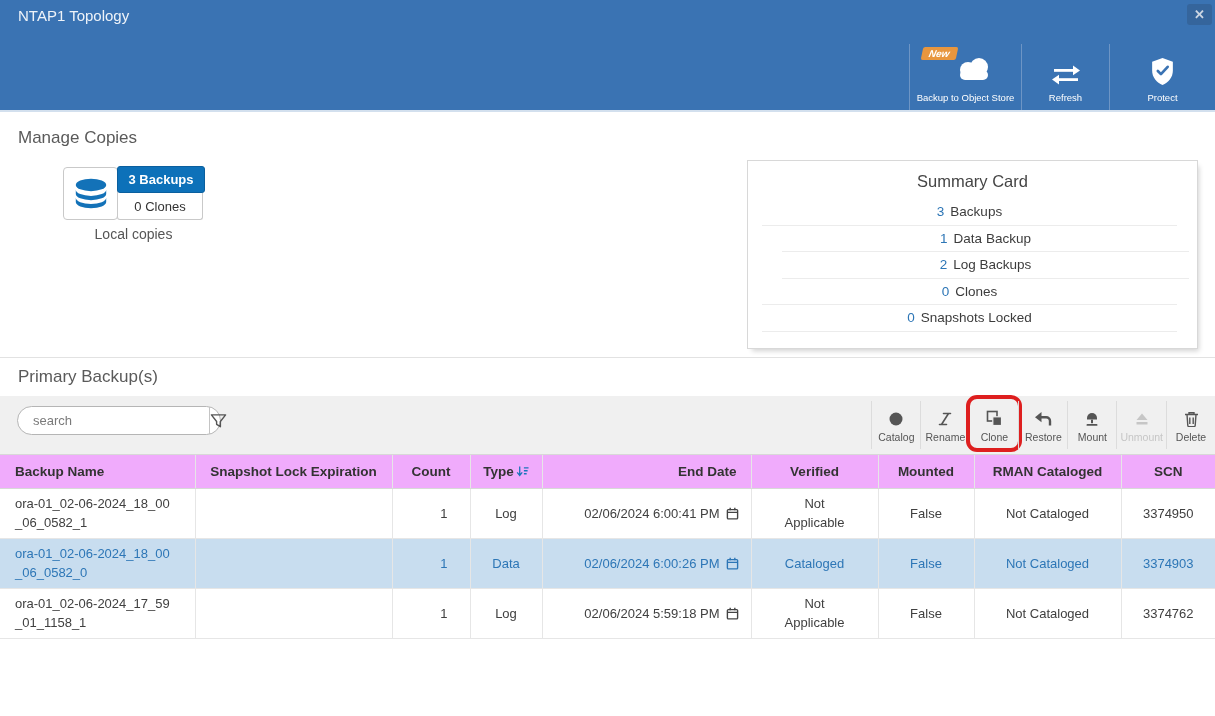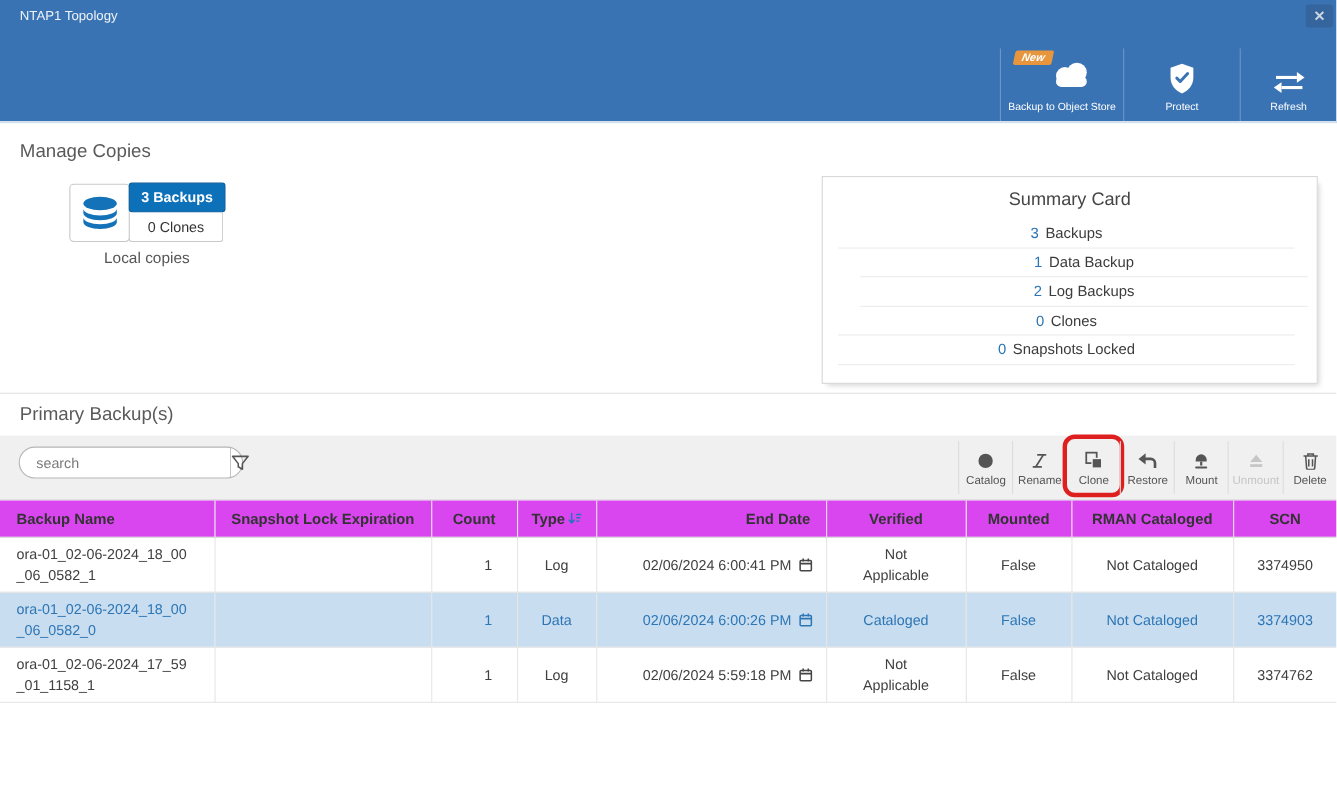--- a/index.html
+++ b/index.html
@@ -2,21 +2,21 @@
 <html><head>
 <meta charset="utf-8">
 <style>
   * { margin:0; padding:0; box-sizing:border-box; }
   html,body { width:1215px; height:716px; background:#fff; overflow:hidden;
               font-family:"Liberation Sans", sans-serif; position:relative; }
 
   
   .dlg-header { position:absolute; top:0; left:0; width:1215px; height:112px;
                 background:#3a73b3; border-bottom:2px solid #d3e0ee; }
-  .dlg-title { position:absolute; left:18px; top:7px; color:#eef3f9; font-size:12px; }
+  .dlg-title { position:absolute; left:18px; top:7px; color:#eef3f9; font-size:15px; }
   .close-btn { position:absolute; right:3px; top:4px; width:25px; height:21px;
                background:#35659c; border-radius:3px; color:#ccd6e3;
                display:flex; align-items:center; justify-content:center;
                font-size:13px; font-weight:bold; cursor:pointer; }
   .hdr-actions { position:absolute; right:0; bottom:0; height:66px; display:flex; }
   .hdr-btn { display:flex; flex-direction:column; align-items:center; justify-content:flex-end;
              padding:0 6px 7px; border-left:1px solid #6d95c5; color:#fff; cursor:pointer; }
   .hdr-btn.w1 { width:112px; } .hdr-btn.w2 { width:106px; } .hdr-btn.w3 { width:88px; }
   .hdr-btn .hlbl { font-size:9.5px; font-weight:normal; margin-top:6px; white-space:nowrap; }
   .cloud-wrap { position:relative; margin-left:16px; }
@@ -73,21 +73,21 @@
   .action-btn .albl { font-size:10.5px; margin-top:4px; white-space:nowrap; }
   .action-btn.disabled { color:#c6c6c6; cursor:default; }
   .clone-hl { position:absolute; left:-4px; right:-4px; top:-6px; bottom:-3px;
               border:4px solid #de1f1f; border-radius:11px; pointer-events:none; }
 
   
   .bk-table { position:absolute; top:455px; left:0; width:1215px;
               border-collapse:collapse; table-layout:fixed; background:#fff; }
   .bk-table th { height:33px; font-size:13.5px; font-weight:bold; color:#333;
                  border-right:1px solid #e6e6e6; border-bottom:1px solid #d8d8d8;
-                 background:#d946ef; cursor:pointer; }
+                 background:#f0abfc; cursor:pointer; }
   .bk-table th:last-child, .bk-table td:last-child { border-right:0; }
   .bk-table td { height:50px; font-size:13px; color:#404040; vertical-align:middle;
                  border-right:1px solid #e6e6e6; border-bottom:1px solid #e6e6e6;
                  line-height:19px; }
   .bk-table tr.selected td { background:#c8ddef; color:#2d76b6; }
   .th-name, .td-name { text-align:left; padding-left:15px; }
   .td-name { padding-right:24px; word-break:break-all; }
   .th-lock { text-align:center; }
   .th-count { text-align:center; } .td-count { text-align:right; padding-right:22px; }
   .th-type { text-align:center; color:#1b75bb; } .td-type { text-align:center; }
@@ -112,35 +112,35 @@
       <span class="cloud-wrap">
         <span class="new-badge">New</span>
         <svg width="40" height="26" viewBox="0 0 40 26" fill="#fff">
           <circle cx="14" cy="14" r="8"></circle>
             <circle cx="25" cy="11" r="9"></circle>
           <rect x="6" y="14" width="28" height="10" rx="5"></rect>
         </svg>
       </span>
       <span class="hlbl">Backup to Object Store</span>
     </div>
-    <div class="hdr-btn w2">
-      <svg width="25" height="29" viewBox="0 0 24 28">
-        <path d="M12 1 L22 4.5 V13 c0 7-4.5 11.5-10 14 C6.5 24.5 2 20 2 13 V4.5 Z" fill="#fff"></path>
-        <path d="M7.5 13.5 l3 3 l6.5-7" stroke="#3a73b3" stroke-width="2.6" fill="none" stroke-linecap="round" stroke-linejoin="round"></path>
-      </svg>
-      <span class="hlbl">Protect</span>
-    </div>
     <div class="hdr-btn w3">
       <svg width="30" height="22" viewBox="0 0 30 22" fill="#fff">
         <rect x="3" y="5" width="19" height="2.8"></rect>
           <polygon points="22,1.5 22,11.3 29,6.4"></polygon>
         <rect x="8" y="14.2" width="19" height="2.8"></rect>
           <polygon points="8,10.7 8,20.5 1,15.6"></polygon>
       </svg>
       <span class="hlbl">Refresh</span>
+    </div>
+    <div class="hdr-btn w2">
+      <svg width="25" height="29" viewBox="0 0 24 28">
+        <path d="M12 1 L22 4.5 V13 c0 7-4.5 11.5-10 14 C6.5 24.5 2 20 2 13 V4.5 Z" fill="#fff"></path>
+        <path d="M7.5 13.5 l3 3 l6.5-7" stroke="#3a73b3" stroke-width="2.6" fill="none" stroke-linecap="round" stroke-linejoin="round"></path>
+      </svg>
+      <span class="hlbl">Protect</span>
     </div>
   </div>
 </div>
 
 <div class="manage-sec">
   <div class="sec-title">Manage Copies</div>
   <div class="copies-card">
     <div class="db-box">
       <svg width="38" height="33" viewBox="0 0 40 34" fill="#1372b8">
         <ellipse cx="20" cy="8" rx="16" ry="6.5"></ellipse>

